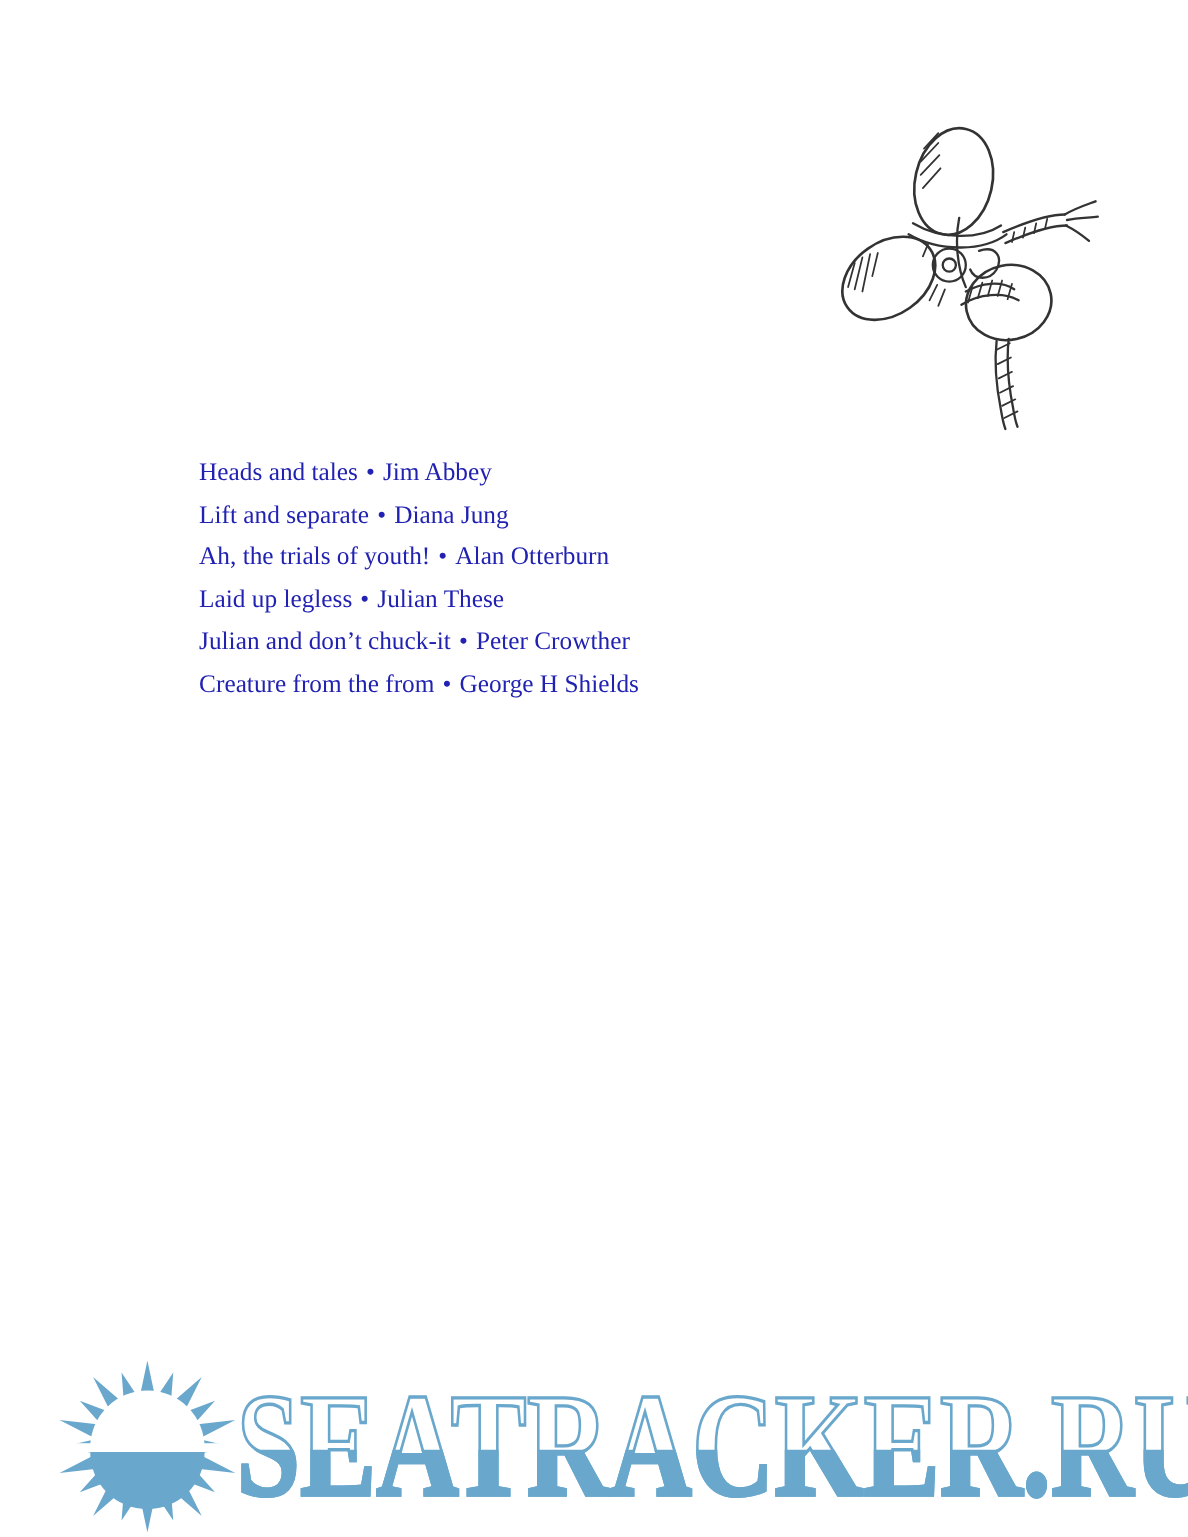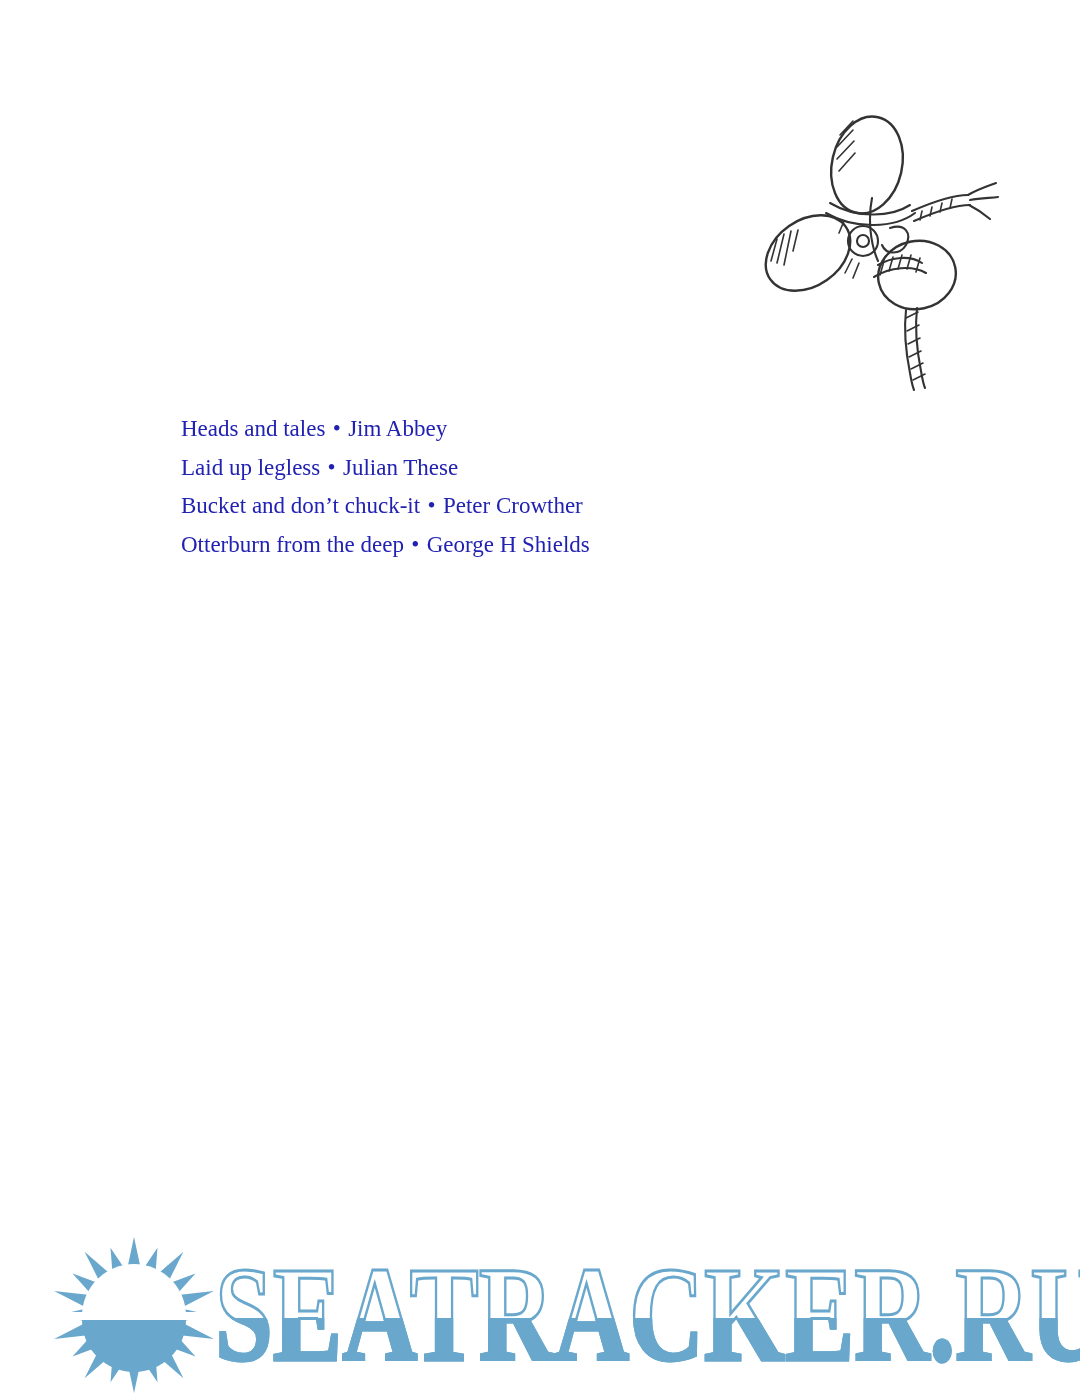--- a/index.html
+++ b/index.html
@@ -161,23 +161,25 @@
       <path class="hatch" d="M147,228 L159,222"></path>
       <path class="hatch" d="M148,241 L160,235"></path>
       <path class="hatch" d="M149,254 L161,248"></path>
       <path class="hatch" d="M151,266 L163,260"></path>
       <path class="hatch" d="M153,277 L165,271"></path>
     </g>
   </svg>
 
   <nav class="toc">
     <a><span>Heads and tales</span><span class="sep">•</span><span>Jim Abbey</span></a>
+    <a><span>Lift and separate</span><span class="sep">•</span><span>Diana Jung</span></a>
+    <a><span>Ah, the trials of youth!</span><span class="sep">•</span><span>Alan Otterburn</span></a>
     <a><span>Laid up legless</span><span class="sep">•</span><span>Julian These</span></a>
-    <a><span>Bucket and don’t chuck-it</span><span class="sep">•</span><span>Peter Crowther</span></a>
-    <a><span>Otterburn from the deep</span><span class="sep">•</span><span>George H Shields</span></a>
+    <a><span>Julian and don’t chuck-it</span><span class="sep">•</span><span>Peter Crowther</span></a>
+    <a><span>Creature from the from</span><span class="sep">•</span><span>George H Shields</span></a>
   </nav>
 
   <div class="watermark">
     <svg class="wm-sun" viewBox="0 0 176 156" width="176" height="156">
       <polygon id="sunburst" fill="var(--wm-color)" points="88.0,-0.1 95.4,34.8 111.5,10.8 109.3,39.1 137.4,14.8 121.2,47.1 149.5,36.5 129.9,58.2 167.9,53.9 134.4,71.2 164.0,78.0 134.4,84.8 167.9,102.1 129.9,97.8 149.5,119.5 121.2,108.9 137.4,141.2 109.3,116.9 111.5,145.2 95.4,121.2 88.0,156.1 80.6,121.2 64.5,145.2 66.7,116.9 38.6,141.2 54.8,108.9 26.5,119.5 46.1,97.8 8.1,102.1 41.6,84.8 12.0,78.0 41.6,71.2 8.1,53.9 46.1,58.2 26.5,36.5 54.8,47.1 38.6,14.8 66.7,39.1 64.5,10.8 80.6,34.8"></polygon>
       <circle cx="88" cy="79" r="52" fill="#ffffff"></circle>
       <rect x="0" y="75" width="176" height="8" fill="#ffffff"></rect>
       <path d="M36,83 A52,52 0 0 0 140,83 Z" fill="var(--wm-color)"></path>
     </svg>
     <div class="wm-text">

